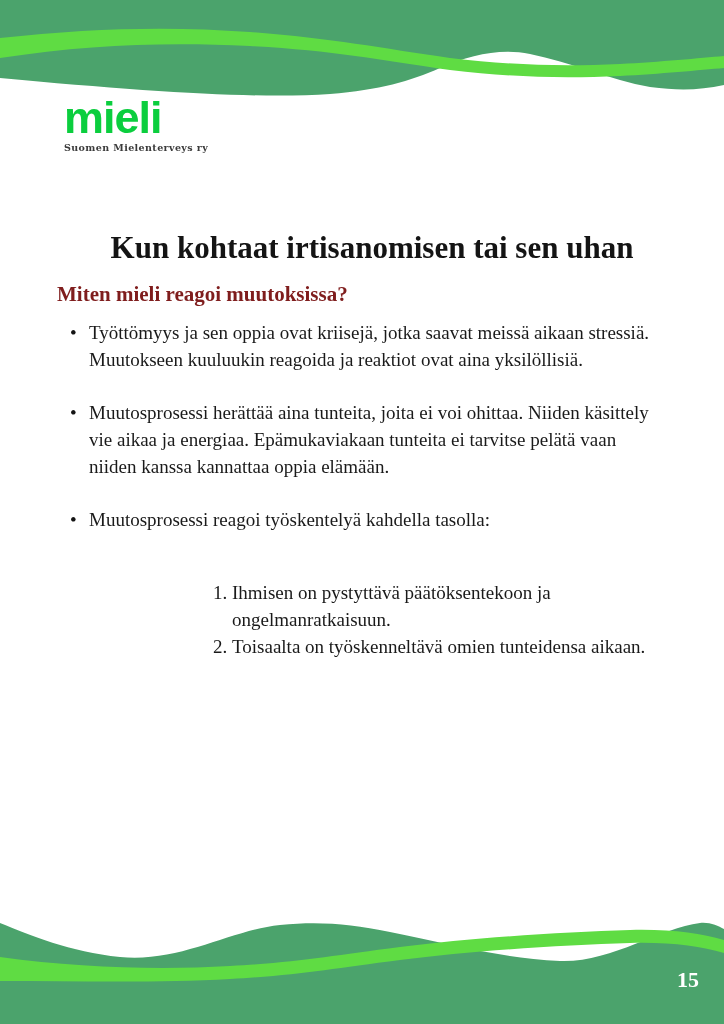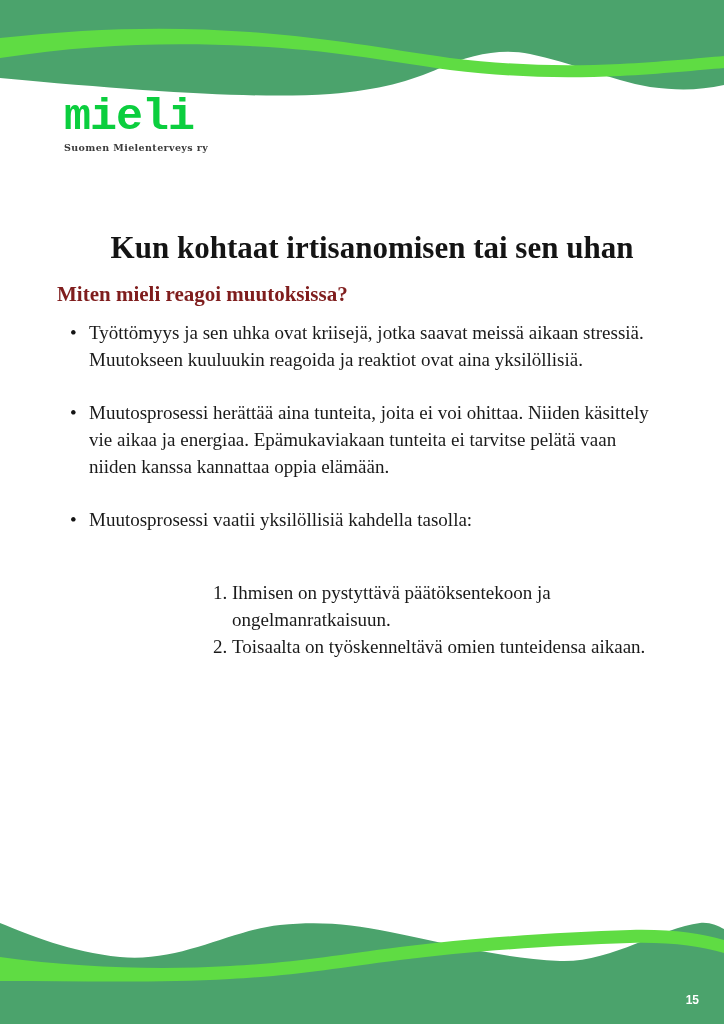--- a/index.html
+++ b/index.html
@@ -19,21 +19,21 @@
     color:var(--text_color);
   }
   
   .wave-header{position:absolute;top:0;left:0;width:724px;height:150px;display:block;}
   .wave-footer{position:absolute;bottom:0;left:0;width:724px;height:134px;display:block;}
   .fill-dark{fill:var(--dark_green);}
   .fill-bright{fill:var(--bright_green);}
   
   .logo{position:absolute;left:64px;top:96px;}
   .logo-wordmark{
-    font-family:Liberation Mono, monospace;
+    font-family:Liberation Sans, sans-serif;
     font-weight:bold;
     font-size:45px;
     line-height:44px;
     letter-spacing:-1px;
     color:var(--logo_green);
   }
   .logo-tagline{
     font-family:"DejaVu Serif", serif;
     font-weight:bold;
     font-size:9.5px;
@@ -69,23 +69,23 @@
   }
   .numbered{
     position:absolute;left:213px;top:579px;width:452px;
     font-size:19px;line-height:27px;
   }
   .numbered-row{display:flex;}
   .numbered-row .num{flex:0 0 19px;}
   .numbered-row .txt{flex:1;}
   
   .page-number{
-    position:absolute;right:25px;bottom:17px;
-    font-family:Liberation Sans, sans-serif;
-    font-weight:bold;font-size:12px;color:#ffffff;
+    position:absolute;right:25px;bottom:31px;
+    font-family:Liberation Serif, serif;
+    font-weight:bold;font-size:22px;color:#ffffff;
   }
 </style>
 </head>
 <body>
 
 <div class="page">
 
   <svg class="wave-header" viewBox="0 0 724 150" preserveAspectRatio="none">
     <path class="fill-dark" d="M0,0 L724,0 L724,85
          C700,90 680,91 650,87
@@ -108,23 +108,23 @@
   <div class="logo">
     <div class="logo-wordmark">mieli</div>
     <div class="logo-tagline">Suomen Mielenterveys ry</div>
   </div>
 
   <h1 class="doc-title">Kun kohtaat irtisanomisen tai sen uhan</h1>
 
   <h2 class="doc-subtitle">Miten mieli reagoi muutoksissa?</h2>
 
   <ul class="bullets">
-    <li>Työttömyys ja sen uhka ovat kriisejä, jotka saavat meissä aikaan stressiä. Muutokseen kuuluukin reagoida ja reaktiot ovat aina yksilöllisiä.</li>
+    <li>Työttömyys ja sen oppia ovat kriisejä, jotka saavat meissä aikaan stressiä. Muutokseen kuuluukin reagoida ja reaktiot ovat aina yksilöllisiä.</li>
     <li>Muutosprosessi herättää aina tunteita, joita ei voi ohittaa. Niiden käsittely vie aikaa ja energiaa. Epämukaviakaan tunteita ei tarvitse pelätä vaan niiden kanssa kannattaa oppia elämään.</li>
-    <li>Muutosprosessi vaatii yksilöllisiä kahdella tasolla:</li>
+    <li>Muutosprosessi reagoi työskentelyä kahdella tasolla:</li>
   </ul>
 
   <div class="numbered">
     <div class="numbered-row">
       <span class="num">1.</span>
       <span class="txt">Ihmisen on pystyttävä päätöksentekoon ja ongelmanratkaisuun.</span>
     </div>
     <div class="numbered-row">
       <span class="num">2.</span>
       <span class="txt">Toisaalta on työskenneltävä omien tunteidensa aikaan.</span>

